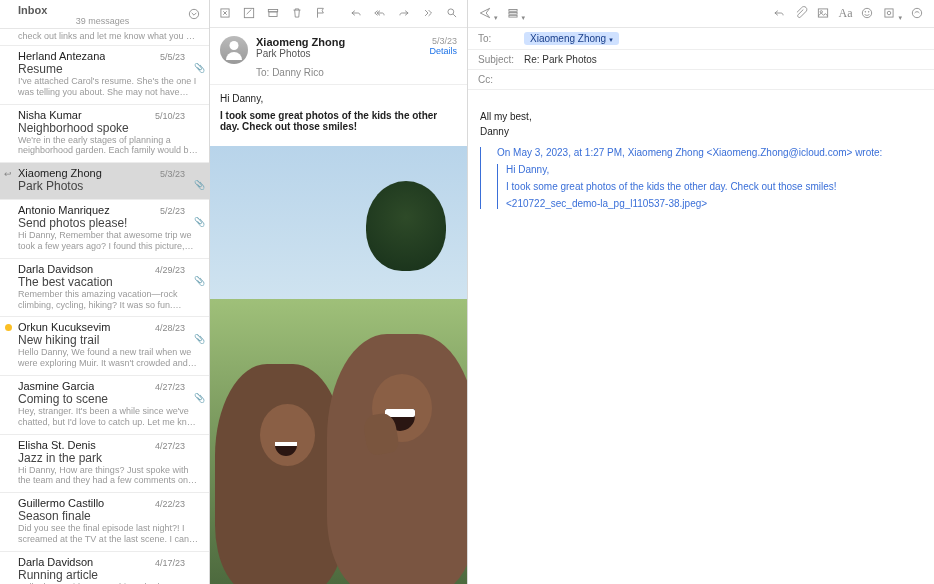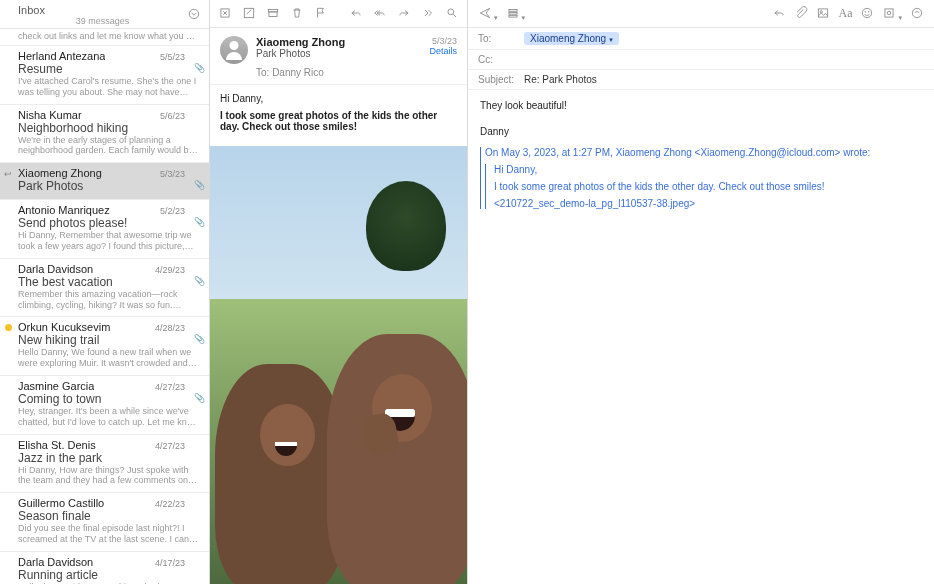--- a/index.html
+++ b/index.html
@@ -3,21 +3,21 @@
 <meta charset="utf-8">
 <style>
 * { margin: 0; padding: 0; box-sizing: border-box; }
 body { font-family: -apple-system, "Helvetica Neue", Arial, sans-serif; font-size: 11px; color: #333; background: #fff; width: 934px; height: 584px; overflow: hidden; }
 .app { display: flex; height: 100%; }
 
 
 .col-list { width: 210px; border-right: 1px solid #d9d9d9; display: flex; flex-direction: column; background: #fff; }
 .list-header { padding: 4px 8px 2px 18px; border-bottom: 1px solid #e6e6e6; display: flex; align-items: center; }
 .list-header .titles { flex: 1; }
-.list-header .inbox-title { font-size: 11px; font-weight: 400; color: #5a5a5a; }
+.list-header .inbox-title { font-size: 11px; font-weight: 700; color: #5a5a5a; }
 .list-header .inbox-count { font-size: 9px; color: #9a9a9a; text-align: center; }
 .list-header .filter-icon { color: #888; }
 .messages { overflow-y: auto; flex: 1; }
 .msg-item { padding: 4px 10px 6px 18px; border-bottom: 1px solid #ececec; position: relative; cursor: default; }
 .msg-item.selected { background: #d9d9d9; }
 .msg-item .row1 { display: flex; justify-content: space-between; align-items: baseline; }
 .msg-item .sender { font-size: 11px; font-weight: 400; color: #222; white-space: nowrap; overflow: hidden; text-overflow: ellipsis; max-width: 135px; }
 .msg-item .date { font-size: 9px; color: #8a8a8a; margin-right: 14px; }
 .msg-item .subj { font-size: 12px; color: #444; white-space: nowrap; overflow: hidden; text-overflow: ellipsis; }
 .msg-item .preview { font-size: 9px; color: #9a9a9a; line-height: 1.2; max-height: 22px; overflow: hidden; display: -webkit-box; -webkit-line-clamp: 2; -webkit-box-orient: vertical; }
@@ -67,21 +67,21 @@
 .compose-toolbar .spacer { flex: 1; }
 .compose-toolbar .tb-btn { cursor: default; }
 .sel-chev::after { content: "▾"; font-size: 7px; margin-left: 2px; color: #8a8a8a; }
 .hdr-row { display: flex; align-items: center; padding: 4px 10px; border-bottom: 1px solid #eee; font-size: 10px; }
 .hdr-row .label { width: 46px; color: #888; }
 .hdr-row .value { flex: 1; }
 .recip-chip { background: #cfe1ff; color: #1a3f8b; border-radius: 3px; padding: 1px 6px; font-size: 10px; display: inline-block; }
 .recip-chip::after { content: "▾"; font-size: 7px; margin-left: 3px; }
 .compose-body { padding: 10px 12px; font-size: 10px; color: #222; }
 .compose-body p { margin-bottom: 4px; }
-.quoted { border-left: 1.5px solid #3a6fd8; padding-left: 4px; margin-top: 10px; color: #3a6fd8; font-size: 10px; }
+.quoted { border-left: 1.5px solid #3a6fd8; padding-left: 16px; margin-top: 10px; color: #3a6fd8; font-size: 10px; }
 .quoted p { margin-bottom: 6px; }
 .quoted .inner { border-left: 1.5px solid #3a6fd8; padding-left: 8px; margin-top: 4px; }
 
 svg { width: 14px; height: 14px; stroke: currentColor; fill: none; stroke-width: 1.5; }
 </style>
 </head>
 <body>
 
 <div class="app">
 
@@ -104,23 +104,23 @@
             <span class="sender">Herland Antezana</span>
             <span class="date">5/5/23</span>
           </div>
           <div class="subj">Resume</div>
           <div class="preview">I've attached Carol's resume. She's the one I was telling you about. She may not have quite as much experience as you're lo…</div>
           <span class="attach">📎</span>
         </div>
         <div class="msg-item">
           <div class="row1">
             <span class="sender">Nisha Kumar</span>
-            <span class="date">5/6/23</span>
-          </div>
-          <div class="subj">Neighborhood hiking</div>
+            <span class="date">5/10/23</span>
+          </div>
+          <div class="subj">Neighborhood spoke</div>
           <div class="preview">We're in the early stages of planning a neighborhood garden. Each family would be in charge of a plot. Bring your own waterin…</div>
         </div>
         <div class="msg-item selected">
           <span class="reply-ind">↩</span>
           <div class="row1">
             <span class="sender">Xiaomeng Zhong</span>
             <span class="date">5/3/23</span>
           </div>
           <div class="subj">Park Photos</div>
           <span class="attach">📎</span>
@@ -151,21 +151,21 @@
           </div>
           <div class="subj">New hiking trail</div>
           <div class="preview">Hello Danny, We found a new trail when we were exploring Muir. It wasn't crowded and had a great view. Have you been on any…</div>
           <span class="attach">📎</span>
         </div>
         <div class="msg-item">
           <div class="row1">
             <span class="sender">Jasmine Garcia</span>
             <span class="date">4/27/23</span>
           </div>
-          <div class="subj">Coming to town</div>
+          <div class="subj">Coming to scene</div>
           <div class="preview">Hey, stranger. It's been a while since we've chatted, but I'd love to catch up. Let me know if you can spare an hour. We have so…</div>
           <span class="attach">📎</span>
         </div>
         <div class="msg-item">
           <div class="row1">
             <span class="sender">Elisha St. Denis</span>
             <span class="date">4/27/23</span>
           </div>
           <div class="subj">Jazz in the park</div>
           <div class="preview">Hi Danny, How are things? Just spoke with the team and they had a few comments on the flyer. Are you able to make these c…</div>
@@ -294,30 +294,30 @@
       <span class="tb-btn"><svg viewBox="0 0 24 24">
             <circle cx="12" cy="12" r="8"></circle>
             <path d="M8 12c2-3 6-3 8 0"></path>
           </svg></span>
     </div>
     <div class="hdr-row">
       <span class="label">To:</span>
       <span class="value"><span class="recip-chip">Xiaomeng Zhong</span></span>
     </div>
     <div class="hdr-row">
+      <span class="label">Subject:</span>
+      <span class="value">Re: Park Photos</span>
+    </div>
+    <div class="hdr-row">
       <span class="label">Cc:</span>
       <span class="value"></span>
     </div>
-    <div class="hdr-row">
-      <span class="label">Subject:</span>
-      <span class="value">Re: Park Photos</span>
-    </div>
     <div class="compose-body">
-      <p>They look beautiful!</p>
       <br>
+      <p>All my best,</p>
       <p>Danny</p>
       <div class="quoted">
         <p>On May 3, 2023, at 1:27 PM, Xiaomeng Zhong &lt;Xiaomeng.Zhong@icloud.com&gt; wrote:</p>
         <div class="inner">
           <p>Hi Danny,</p>
           <p>I took some great photos of the kids the other day. Check out those smiles!</p>
           <p>&lt;210722_sec_demo-la_pg_l110537-38.jpeg&gt;</p>
         </div>
       </div>
     </div>

